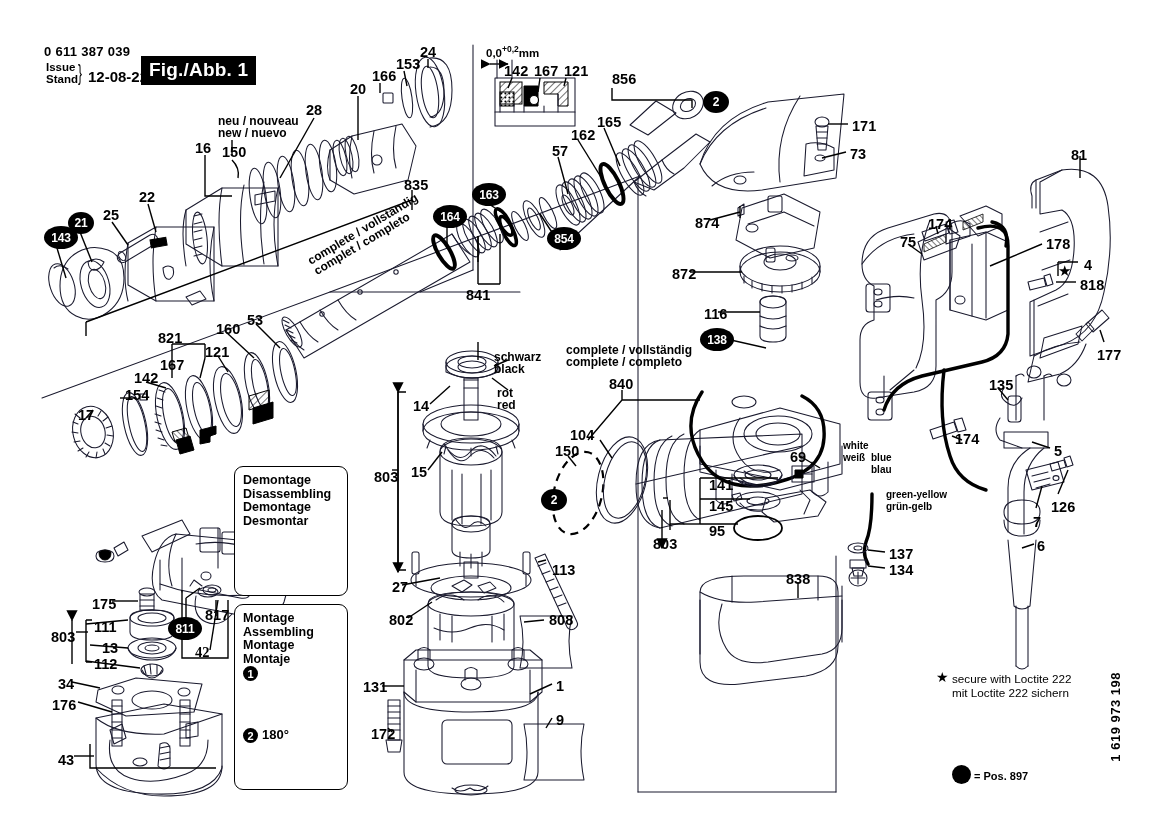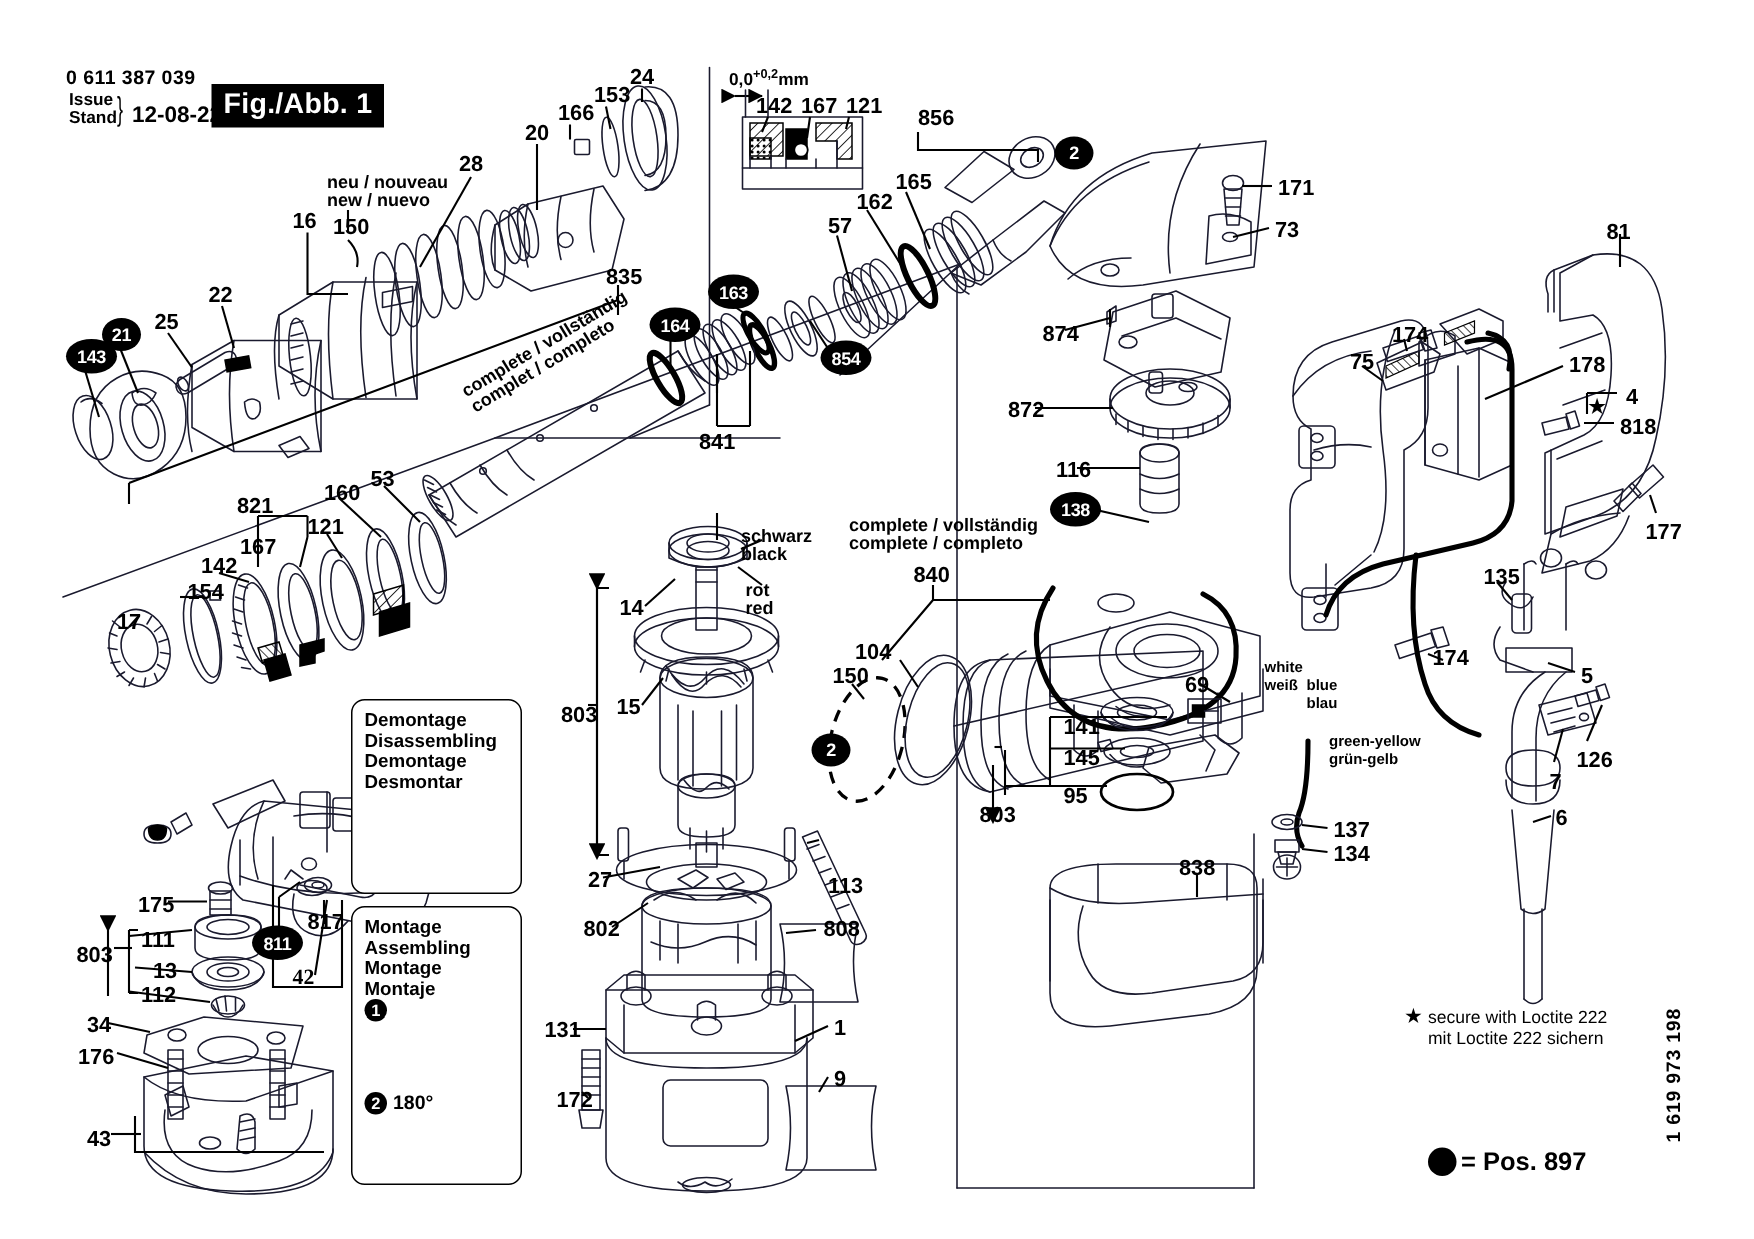--- a/index.html
+++ b/index.html
@@ -68,21 +68,21 @@
   }
   .step-num{
     position:absolute;width:15px;height:15px;border-radius:50%;
     background:#000;color:#fff;font-size:11px;font-weight:700;
     display:flex;align-items:center;justify-content:center;
   }
   
   .legend{position:absolute;left:952px;top:672px;font-size:11.7px;line-height:13.6px;color:#000;}
   .legend .star{position:absolute;left:-16px;top:-1px;font-size:14px;}
   .legend-block2{position:absolute;left:952px;top:710px;font-size:11.7px;line-height:13.6px;color:#000;}
-  .legend-pos{position:absolute;left:952px;top:765px;font-size:17px;font-weight:700;color:#000;}
+  .legend-pos{position:absolute;left:952px;top:765px;font-size:11px;font-weight:700;color:#000;}
   .legend-pos .bigdot{
     display:inline-block;width:19px;height:19px;border-radius:50%;background:#000;
     vertical-align:-4px;margin-right:3px;
   }
   .vert-code{
     position:absolute;left:1108px;top:672px;
     font-size:13px;font-weight:700;color:#000;
     writing-mode:vertical-rl;transform:rotate(180deg);
     letter-spacing:.5px;white-space:nowrap;
   }
@@ -837,21 +837,21 @@
       <div class="lbl" style="left: 158px; top: 331px;">821</div>
       <div class="lbl" style="left: 205px; top: 345px;">121</div>
       <div class="lbl" style="left: 160px; top: 358px;">167</div>
       <div class="lbl" style="left: 134px; top: 371px;">142</div>
       <div class="lbl" style="left: 125px; top: 388px;">154</div>
       <div class="lbl" style="left: 78px; top: 408px;">17</div>
       <div class="lbl" style="left: 413px; top: 399px;">14</div>
       <div class="lbl" style="left: 411px; top: 465px;">15</div>
       <div class="lbl" style="left: 374px; top: 470px;">803</div>
       <div class="lbl" style="left: 392px; top: 580px;">27</div>
-      <div class="lbl" style="left: 552px; top: 584px;">113</div>
+      <div class="lbl" style="left: 552px; top: 563px;">113</div>
       <div class="lbl" style="left: 389px; top: 613px;">802</div>
       <div class="lbl" style="left: 549px; top: 613px;">808</div>
       <div class="lbl" style="left: 363px; top: 680px;">131</div>
       <div class="lbl" style="left: 371px; top: 727px;">172</div>
       <div class="lbl" style="left: 556px; top: 679px;">1</div>
       <div class="lbl" style="left: 556px; top: 713px;">9</div>
       <div class="lbl" style="left: 609px; top: 377px;">840</div>
       <div class="lbl" style="left: 570px; top: 428px; text-align: center;">104</div>
       <div class="lbl" style="left: 555px; top: 444px;">150</div>
       <div class="lbl" style="left: 709px; top: 478px;">141</div>

